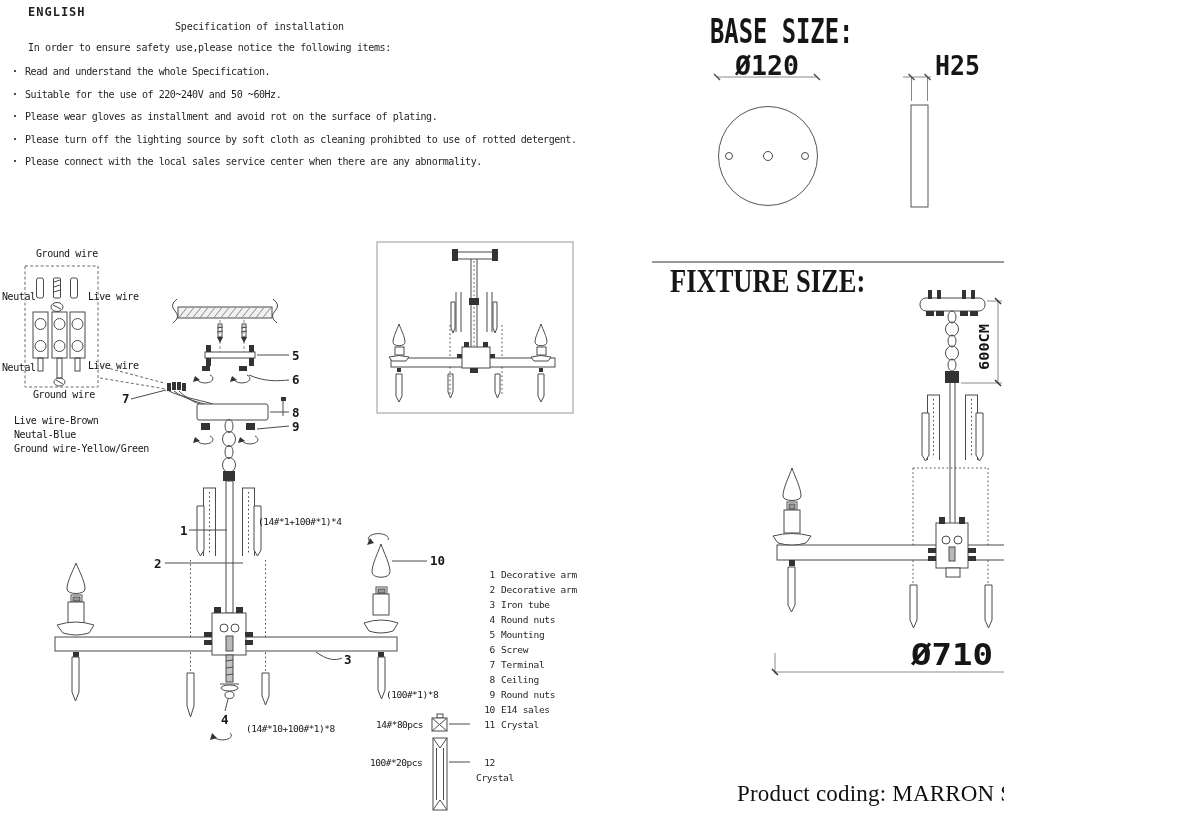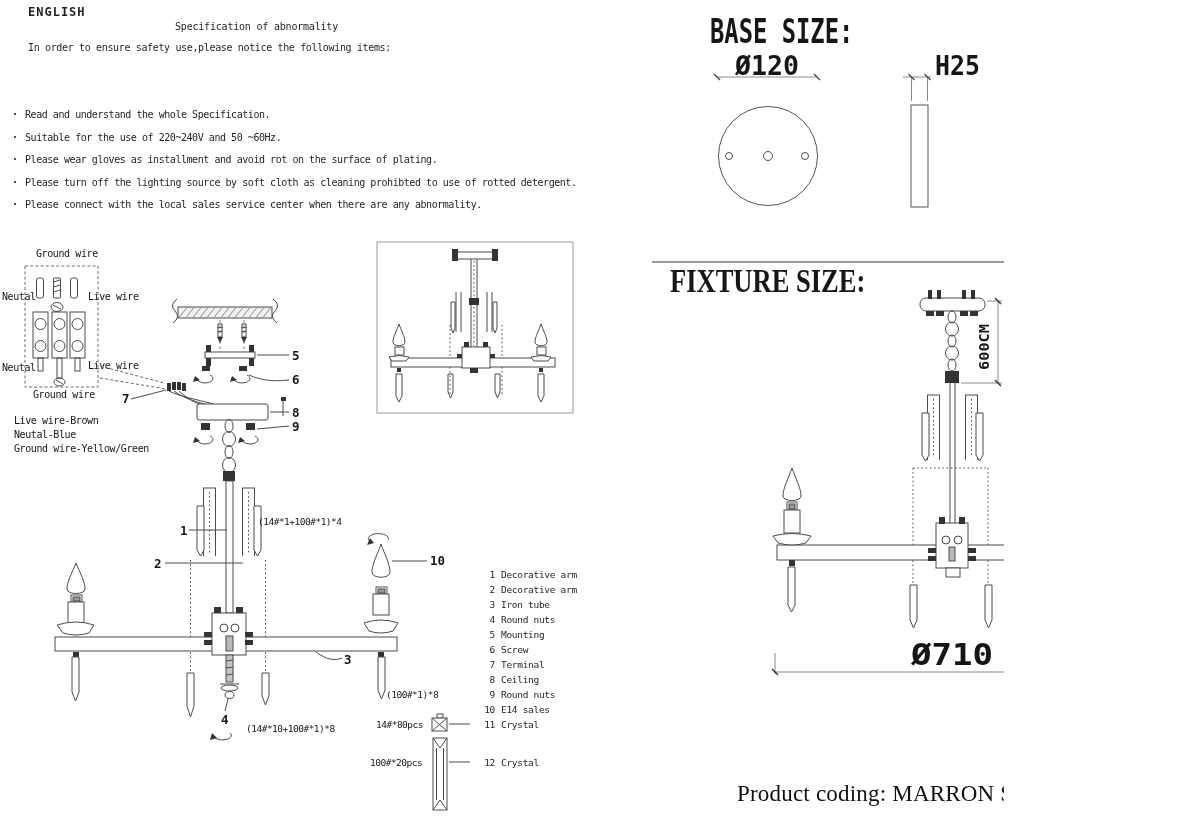--- a/index.html
+++ b/index.html
@@ -5,34 +5,34 @@
   html,body { margin:0; padding:0; background:#fff; }
   .page { position:relative; width:1004px; height:828px; background:#ffffff; overflow:hidden;
           font-family:"DejaVu Sans Mono", monospace; color:#1f1f1f; }
   .abs { position:absolute; }
   .nowrap { white-space:nowrap; }
 
   
   .lang { left:28px; top:5px; font-size:12px; font-weight:bold; letter-spacing:1px; }
   .spec-title { left:175px; top:21px; font-size:10px; letter-spacing:-0.2px; }
   .spec-intro { left:20px; top:42px; font-size:10px; letter-spacing:-0.35px;margin-left:8px; }
-  .bullets { left:12px; top:61px; font-size:10px; letter-spacing:-0.45px;margin-top:43px; }
+  .bullets { left:12px; top:61px; font-size:10px; letter-spacing:-0.45px; }
   .bullet-row { height:22.6px; line-height:22.6px; white-space:nowrap; }
   .bullet-row::before { content:"·"; display:inline-block; width:13px; font-weight:bold; }
 
   
   .big-head { font-weight:bold; font-size:34px; line-height:1; color:#161616; }
   .squeeze { display:inline-block; transform-origin:0 50%; }
   .base-head { left:710px; top:14px; }
   .fixture-head { left:670px; top:264px;font-family:Liberation Serif, serif; }
 
   
   .parts { left:470px; top:567px; font-size:9.5px; letter-spacing:-0.3px; }
   .part-row { display:flex; line-height:15.05px; white-space:nowrap; }
-  .part-row.last { margin-top:22.5px; }
+  .part-row.last { margin-top:22.5px;flex-direction:column; }
   .part-num { width:25px; text-align:right; }
   .part-label { padding-left:6px; }
 
   .product-coding { left:737px; top:781px; font-family:Liberation Serif, serif;
                     font-size:23px; letter-spacing:0.2px; color:#111; }
 
   
   svg text { stroke:none; fill:#161616; font-family:"DejaVu Sans Mono", monospace; }
   .s10 { font-size:10px; letter-spacing:-0.4px; }
   .s95 { font-size:9.5px; letter-spacing:-0.5px; }
@@ -48,21 +48,21 @@
   .dot { stroke-dasharray:1.6,2.6; }
   .fillw { fill:#ffffff; }
   .dark { fill:#333; stroke:none; }
 </style>
 </head>
 <body>
 
 <div class="page">
 
   <div class="abs lang nowrap">ENGLISH</div>
-  <div class="abs spec-title nowrap">Specification of abnormality</div>
+  <div class="abs spec-title nowrap">Specification of installation</div>
   <div class="abs spec-intro nowrap">In order to ensure safety use,please notice the following items:</div>
   <div class="abs bullets">
     <div class="bullet-row">Read and understand the whole Specification.</div>
     <div class="bullet-row">Suitable for the use of 220~240V and 50 ~60Hz.</div>
     <div class="bullet-row">Please wear gloves as installment and avoid rot on the surface of plating.</div>
     <div class="bullet-row">Please turn off the lighting source by soft cloth as cleaning prohibted to use of rotted detergent.</div>
     <div class="bullet-row">Please connect with the local sales service center when there are any abnormality.</div>
   </div>
 
   <svg class="abs" style="left:0;top:240px" width="660" height="588" viewBox="0 0 660 588">

